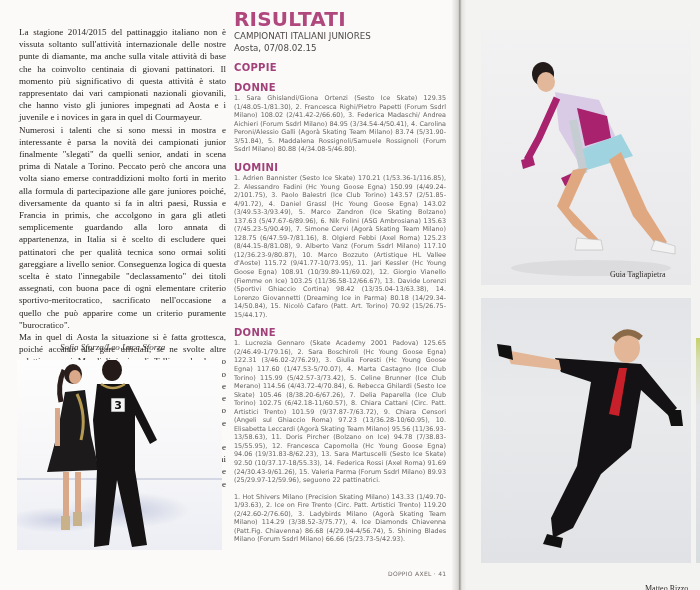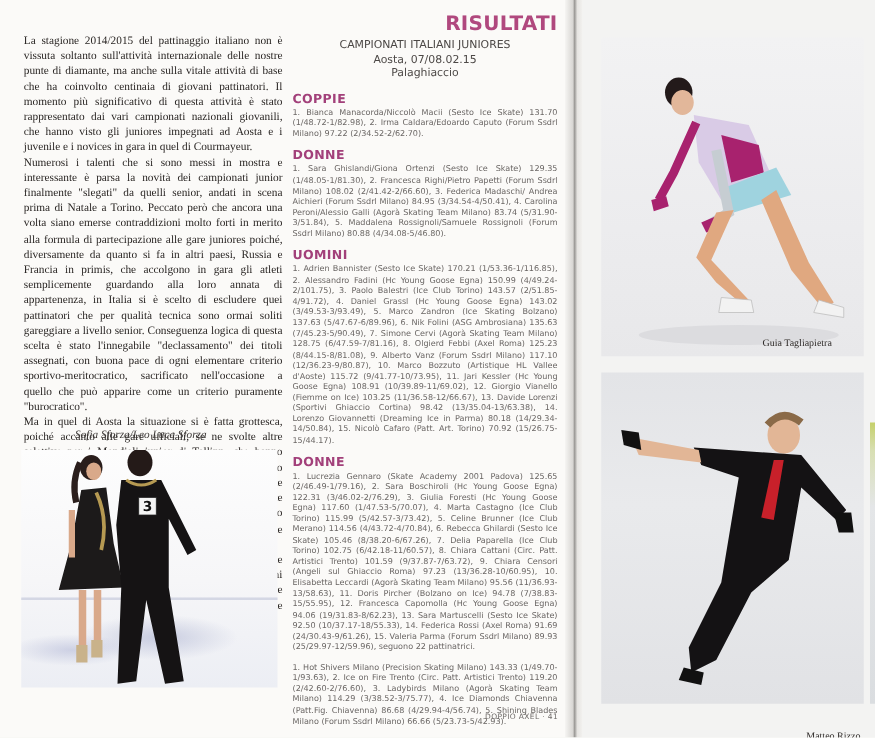--- a/index.html
+++ b/index.html
@@ -44,25 +44,25 @@
       position: absolute; left: 0; top: 118px; width: 205px; height: 2px;
       background: rgba(190,195,215,0.6);
     }
 
     
     .results {
       position: absolute; left: 234px; top: 8px; width: 212px;
       font-family: "DejaVu Sans", sans-serif; color: #5a5654;
     }
     .results h1 {
-      margin: 0; text-align: right; font-size: 16px; letter-spacing: 0.2px;
+      margin: 0; text-align: left; font-size: 20px; letter-spacing: 0.2px;
       font-weight: bold; color: #b0487e; line-height: 22px;
     }
     .results .sub {
-      text-align: center; font-size: 8.7px; line-height: 11.6px; color: #4c4846;
+      font-size: 8.7px; line-height: 11.6px; color: #4c4846;
     }
     .results .sub.first { margin-top: 1px; }
     .section { margin-top: 8px; }
     .section h2 {
       margin: 0; font-size: 10px; line-height: 12px; font-weight: bold; color: #a2407a;
       letter-spacing: 0.3px;
     }
     .section .body {
       font-size: 6.45px; line-height: 8.55px; text-align: justify; color: #6a6664;
     }
@@ -130,25 +130,23 @@
       <path d="M84 24 Q96 32 108 24" stroke="#b69a52" stroke-width="2.5" fill="none"></path>
       <rect x="94" y="38" width="14" height="14" fill="#f4f4f4" stroke="#222" stroke-width="0.6"></rect>
       <text x="101" y="49" text-anchor="middle" font-family="DejaVu Sans, sans-serif" font-size="11" font-weight="bold" fill="#111">3</text>
     </svg>
   </div>
 
   <div class="results">
     <h1>RISULTATI</h1>
     <div class="sub first">CAMPIONATI ITALIANI JUNIORES</div>
     <div class="sub">Aosta, 07/08.02.15</div>
-    <div class="sub">Palaghiaccio</div>
 
     <div class="section">
       <h2>COPPIE</h2>
-      <div class="body">1. Bianca Manacorda/Niccolò Macii (Sesto Ice Skate) 131.70 (1/48.72-1/82.98), 2. Irma Caldara/Edoardo Caputo (Forum Ssdrl Milano) 97.22 (2/34.52-2/62.70).</div>
     </div>
     <div class="section">
       <h2>DONNE</h2>
       <div class="body">1. Sara Ghislandi/Giona Ortenzi (Sesto Ice Skate) 129.35 (1/48.05-1/81.30), 2. Francesca Righi/Pietro Papetti (Forum Ssdrl Milano) 108.02 (2/41.42-2/66.60), 3. Federica Madaschi/ Andrea Aichieri (Forum Ssdrl Milano) 84.95 (3/34.54-4/50.41), 4. Carolina Peroni/Alessio Galli (Agorà Skating Team Milano) 83.74 (5/31.90-3/51.84), 5. Maddalena Rossignoli/Samuele Rossignoli (Forum Ssdrl Milano) 80.88 (4/34.08-5/46.80).</div>
     </div>
     <div class="section">
       <h2>UOMINI</h2>
       <div class="body">1. Adrien Bannister (Sesto Ice Skate) 170.21 (1/53.36-1/116.85), 2. Alessandro Fadini (Hc Young Goose Egna) 150.99 (4/49.24-2/101.75), 3. Paolo Balestri (Ice Club Torino) 143.57 (2/51.85-4/91.72), 4. Daniel Grassl (Hc Young Goose Egna) 143.02 (3/49.53-3/93.49), 5. Marco Zandron (Ice Skating Bolzano) 137.63 (5/47.67-6/89.96), 6. Nik Folini (ASG Ambrosiana) 135.63 (7/45.23-5/90.49), 7. Simone Cervi (Agorà Skating Team Milano) 128.75 (6/47.59-7/81.16), 8. Olgierd Febbi (Axel Roma) 125.23 (8/44.15-8/81.08), 9. Alberto Vanz (Forum Ssdrl Milano) 117.10 (12/36.23-9/80.87), 10. Marco Bozzuto (Artistique HL Vallee d'Aoste) 115.72 (9/41.77-10/73.95), 11. Jari Kessler (Hc Young Goose Egna) 108.91 (10/39.89-11/69.02), 12. Giorgio Vianello (Fiemme on Ice) 103.25 (11/36.58-12/66.67), 13. Davide Lorenzi (Sportivi Ghiaccio Cortina) 98.42 (13/35.04-13/63.38), 14. Lorenzo Giovannetti (Dreaming Ice in Parma) 80.18 (14/29.34-14/50.84), 15. Nicolò Cafaro (Patt. Art. Torino) 70.92 (15/26.75-15/44.17).</div>
     </div>
     <div class="section">

